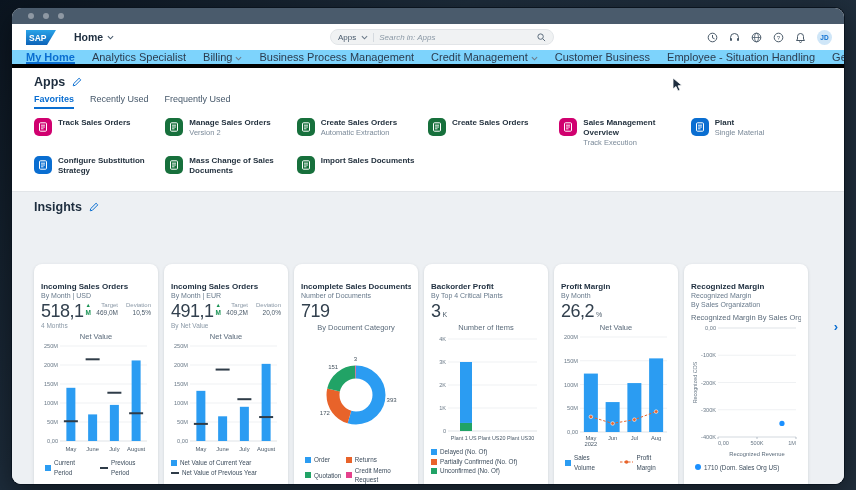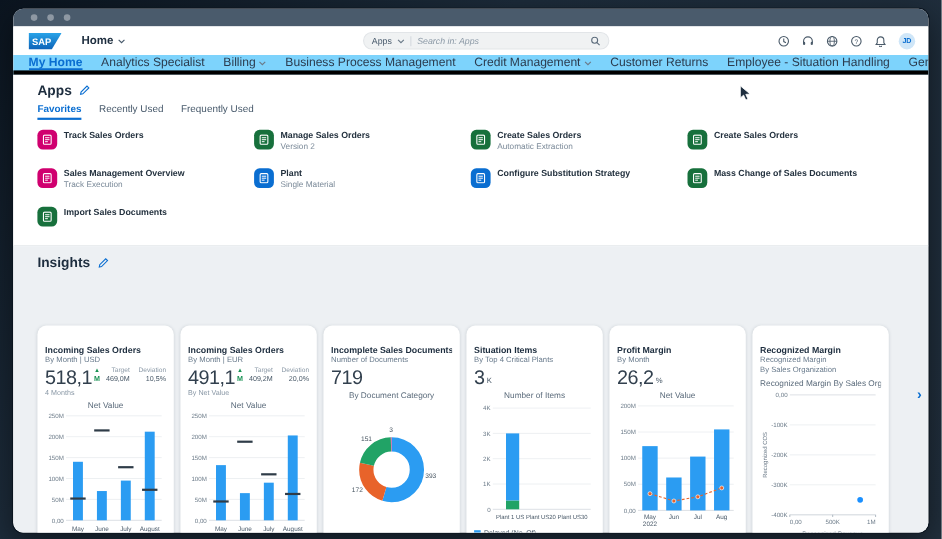--- a/index.html
+++ b/index.html
@@ -34,21 +34,21 @@
     padding:0 14px; gap:17px; font-size:11px; color:#2b3b4e; white-space:nowrap; }
   .nav .tab{ display:flex; align-items:center; gap:3px; height:100%; cursor:pointer; }
   .nav .tab.active{ color:#0a6ed1; font-weight:bold; box-shadow:inset 0 -2px 0 #0a6ed1; }
 
   
   .apps{ background:#fff; border-bottom:1px solid #e2e5e8; padding:7px 22px 9px; }
   .sec-title{ display:flex; align-items:center; gap:7px; font-size:12.5px; font-weight:bold; color:#1d2d3e; }
   .apps-tabs{ display:flex; gap:16px; margin-top:5px; font-size:9px; color:#46586a; }
   .apps-tabs .atab{ padding-bottom:3px; cursor:pointer; }
   .apps-tabs .atab.active{ color:#0a6ed1; font-weight:bold; border-bottom:2px solid #0a6ed1; }
-  .apps-grid{ display:grid; grid-template-columns:repeat(4,1fr); row-gap:9px; margin-top:9px; }
+  .apps-grid{ display:grid; grid-template-columns:repeat(6,1fr); row-gap:9px; margin-top:9px; }
   .app-item{ display:flex; align-items:flex-start; gap:6px; cursor:pointer; min-height:26px; }
   .app-ico{ width:18px; height:18px; border-radius:5px; flex:none; display:flex; align-items:center; justify-content:center; }
   .app-txt .l1{ font-size:8px; font-weight:bold; color:#24323f; line-height:1.25; }
   .app-txt .l2{ font-size:7.5px; color:#7b8a99; line-height:1.25; }
 
   
   .insights{ background:#edf0f3; padding:8px 22px 10px; position:relative; height:100%; }
   .cards{ display:flex; gap:6px; margin-top:6px; }
   .card{ width:124px; height:244px; background:#fff; border-radius:8px; box-shadow:0 1px 3px rgba(80,95,110,.22);
     padding:18px 7px 4px; flex:none; cursor:pointer; overflow:hidden;margin-top:44px; }
@@ -172,21 +172,21 @@
       <span class="tab">
         <span>Business Process Management</span>
       </span>
       <span class="tab">
         <span>Credit Management</span>
         <span><svg width="7" height="5" viewBox="0 0 8 5">
             <polyline points="1,1 4,4 7,1" fill="none" stroke="#6b7a88" stroke-width="1.2"></polyline>
           </svg></span>
       </span>
       <span class="tab">
-        <span>Customer Returns</span>
+        <span>Customer Business</span>
       </span>
       <span class="tab">
         <span>Employee - Situation Handling</span>
       </span>
       <span class="tab">
         <span>General Ledger</span>
         <span><svg width="7" height="5" viewBox="0 0 8 5">
             <polyline points="1,1 4,4 7,1" fill="none" stroke="#6b7a88" stroke-width="1.2"></polyline>
           </svg></span>
       </span>
@@ -488,21 +488,21 @@
               <span class="mk square" style="background: rgb(33, 163, 102);"></span>
               <span>Quotation</span>
             </span>
             <span class="le">
               <span class="mk square" style="background: rgb(229, 65, 140);"></span>
               <span>Credit Memo Request</span>
             </span>
           </div>
         </div>
         <div class="card">
-          <div class="ct">Situation Items</div>
+          <div class="ct">Backorder Profit</div>
           <div class="cs">By Top 4 Critical Plants</div>
           <div class="kpirow">
             <span class="kpin">3</span>
             <span class="kunit">K</span>
           </div>
           <div class="chart-title">Number of Items</div>
           <div><svg width="110" height="110">
               <line x1="17" y1="6" x2="106" y2="6" stroke="#e4e8eb" stroke-width="0.6"></line>
               <text x="15" y="8" text-anchor="end" font-size="5.6" fill="#6b7a88">4K</text>
               <line x1="17" y1="29" x2="106" y2="29" stroke="#e4e8eb" stroke-width="0.6"></line>

